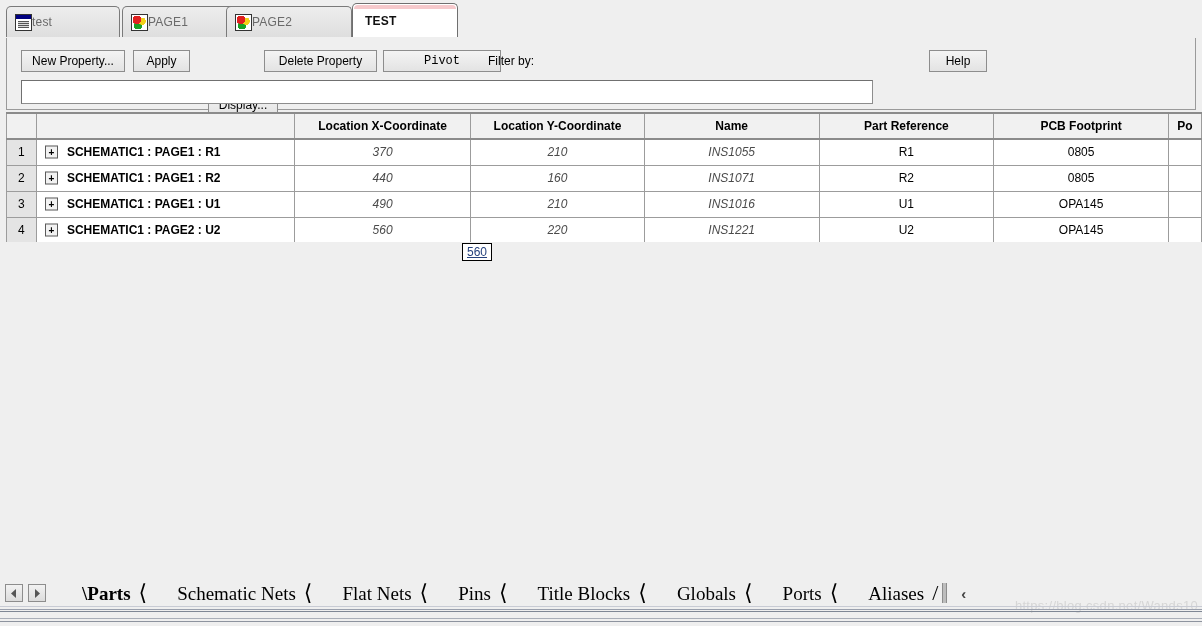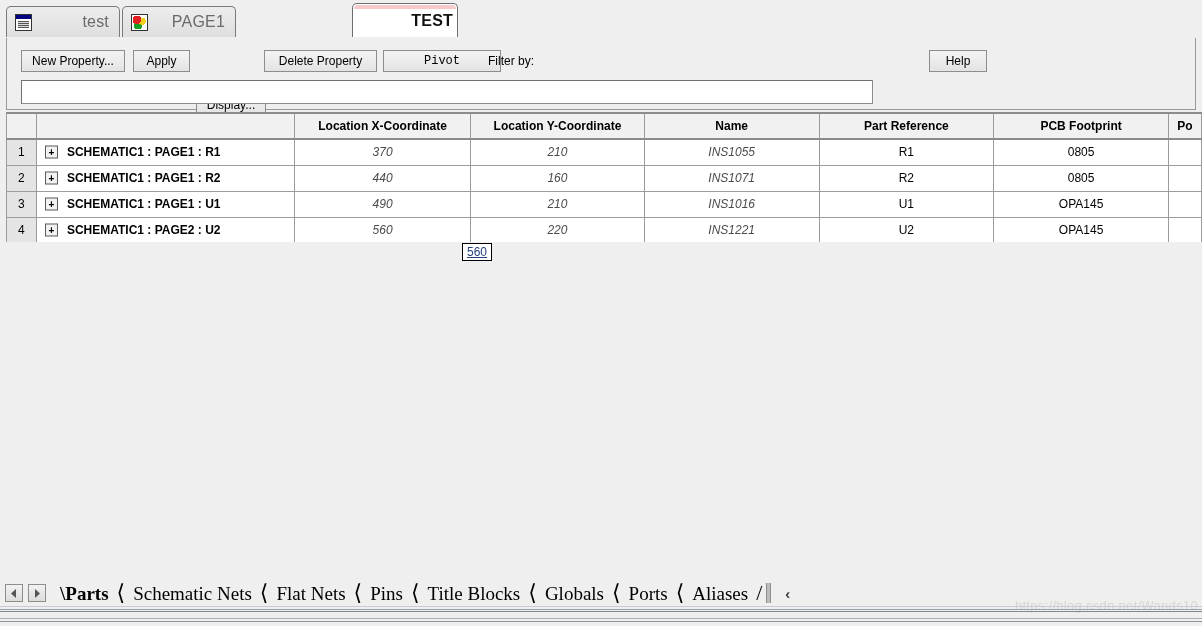--- a/index.html
+++ b/index.html
@@ -52,22 +52,22 @@
   .tab.active::before {
     content: "";
     position: absolute;
     left: 1px; right: 1px; top: 1px;
     height: 4px;
     background: #f6c9cc;
     border-radius: 4px 4px 0 0;
   }
   .tab-label {
     flex: 1;
-    text-align: right;
-    font-size: 16px;
+    text-align: left;
+    font-size: 12px;
     letter-spacing: .2px;
     padding-right: 10px;
   }
   .tab.active .tab-label {
     font-weight: bold;
     color: #111;
     padding-right: 4px;
     padding-left: 4px;
   }
   .tab-icon {
@@ -293,20 +293,21 @@
     color: #000;
     white-space: nowrap;
   }
   .sheettabs .sep {
     font-family: "Liberation Serif", serif;
     font-size: 22px;
     padding: 0 2px;
   }
   .sheettabs .st {
     padding: 0 6px;
+    margin-left: 22px;
   }
   .sheettabs .st.active {
     font-weight: bold;
   }
   .more-chev {
     margin-left: 14px;
     font-size: 15px;
     font-weight: bold;
     color: #444;
     font-family: "Liberation Sans", sans-serif;
@@ -352,34 +353,38 @@
   <div class="tab inactive" style="left:6px;  width:114px;">
     <span class="tab-icon icon-win"></span>
     <span class="tab-label">test</span>
   </div>
 
   <div class="tab inactive" style="left:122px; width:114px;">
     <span class="tab-icon icon-page"></span>
     <span class="tab-label">PAGE1</span>
   </div>
 
+  <div class="tab inactive" style="left:226px; width:126px;">
+    <span class="tab-icon icon-page"></span>
+    <span class="tab-label">PAGE2</span>
+  </div>
 
   <div class="tab active" style="left:352px; width:106px;">
     <span class="tab-label">TEST</span>
   </div>
 
 </div>
 
 <div class="panel">
 
   <button class="btn" style="left:14px; top:12px; width:104px;">New Property...</button>
 
   <button class="btn" style="left:126px; top:12px; width:57px;text-align:center;">Apply</button>
 
-  <button class="btn" style="left:189px; top:12px; width:70px;margin-top:44px;">Display...</button>
+  <button class="btn" style="left:201px; top:12px; width:70px;margin-top:44px;">Display...</button>
 
   <button class="btn" style="left:257px; top:12px; width:113px;">Delete Property</button>
 
   <button class="btn" style="left:376px; top:12px; width:118px;font-family:Liberation Mono, monospace;">Pivot</button>
 
   <span class="filter-label" style="left:481px; top:16px;">Filter by:</span>
 
 
   <button class="btn" style="left:922px; top:12px; width:58px;">Help</button>
 

